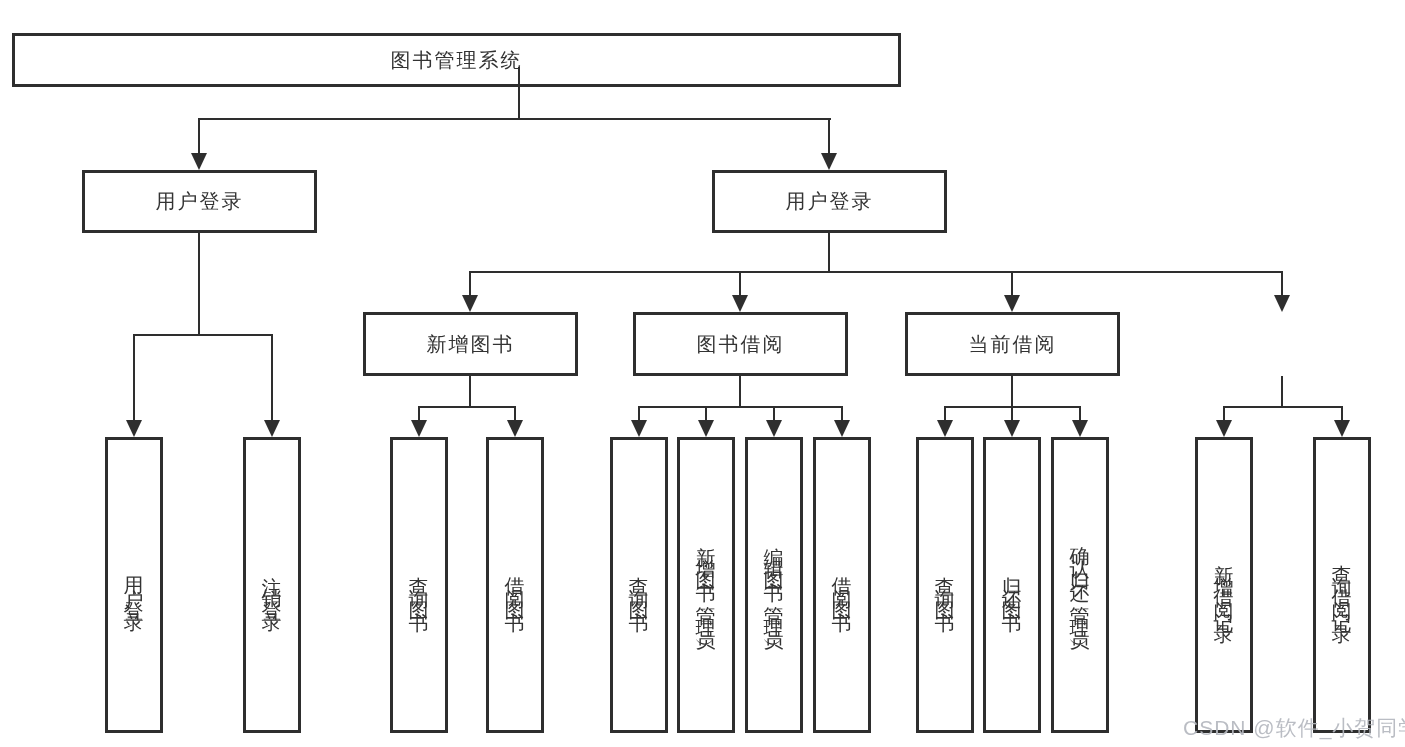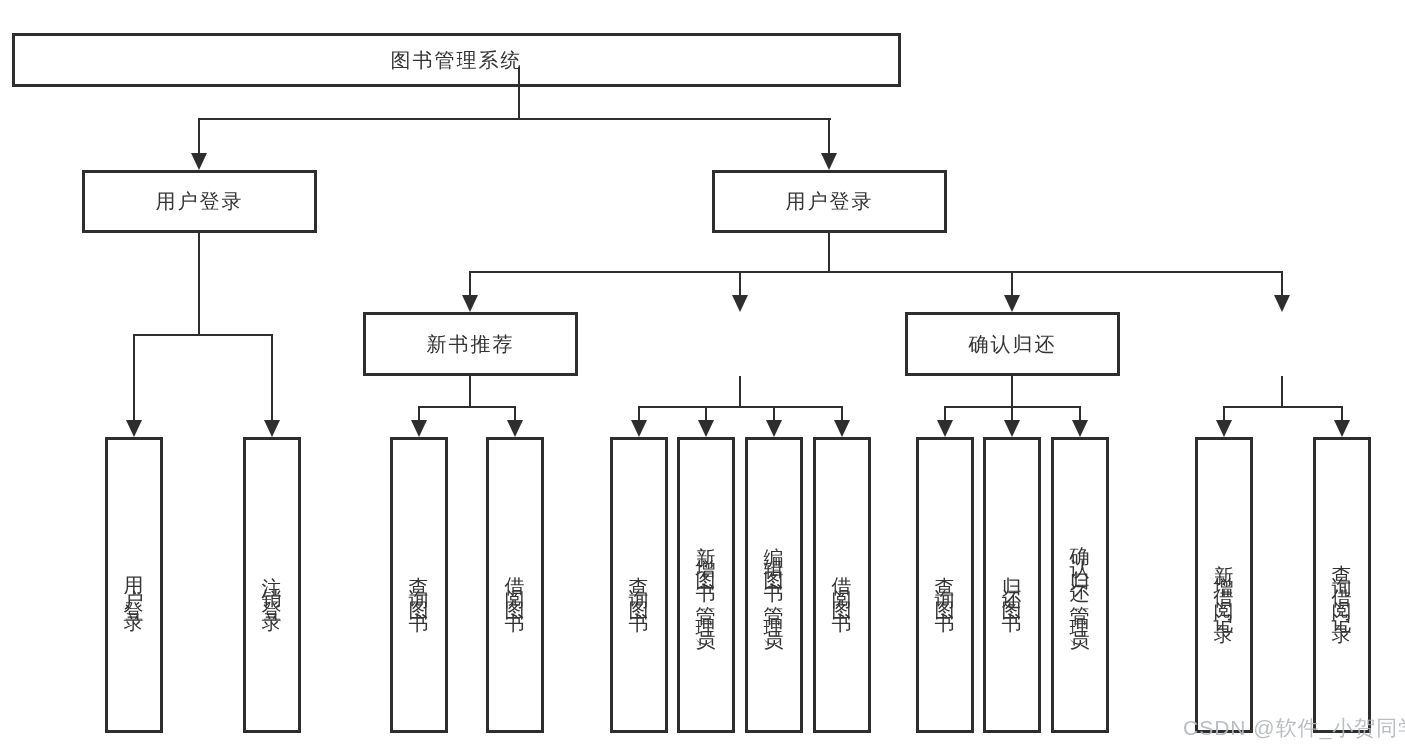--- a/index.html
+++ b/index.html
@@ -32,22 +32,23 @@
 </head>
 <body>
 
 <div class="stage">
 
   <div class="node" style="left:12px;top:13px;width:889px;height:54px;margin-top:20px;">图书管理系统</div>
 
   <div class="node" style="left:82px;top:170px;width:235px;height:63px;">用户登录</div>
   <div class="node" style="left:712px;top:170px;width:235px;height:63px;">用户登录</div>
 
-  <div class="node" style="left:363px;top:312px;width:215px;height:64px;">新书推荐</div>
-  <div class="node" style="left:905px;top:312px;width:215px;height:64px;">确认归还</div>
+  <div class="node" style="left:363px;top:312px;width:215px;height:64px;">新增图书</div>
+  <div class="node" style="left:633px;top:312px;width:215px;height:64px;">图书借阅</div>
+  <div class="node" style="left:905px;top:312px;width:215px;height:64px;">当前借阅</div>
 
   <div class="leaf" style="left:105px;">用户登录</div>
   <div class="leaf" style="left:243px;">注销登录</div>
 
   <div class="leaf" style="left:390px;">查询图书</div>
   <div class="leaf" style="left:486px;">借阅图书</div>
 
   <div class="leaf" style="left:610px;">查询图书</div>
   <div class="leaf" style="left:677px;">新增图书（管理员）</div>
   <div class="leaf" style="left:745px;">编辑图书（管理员）</div>

